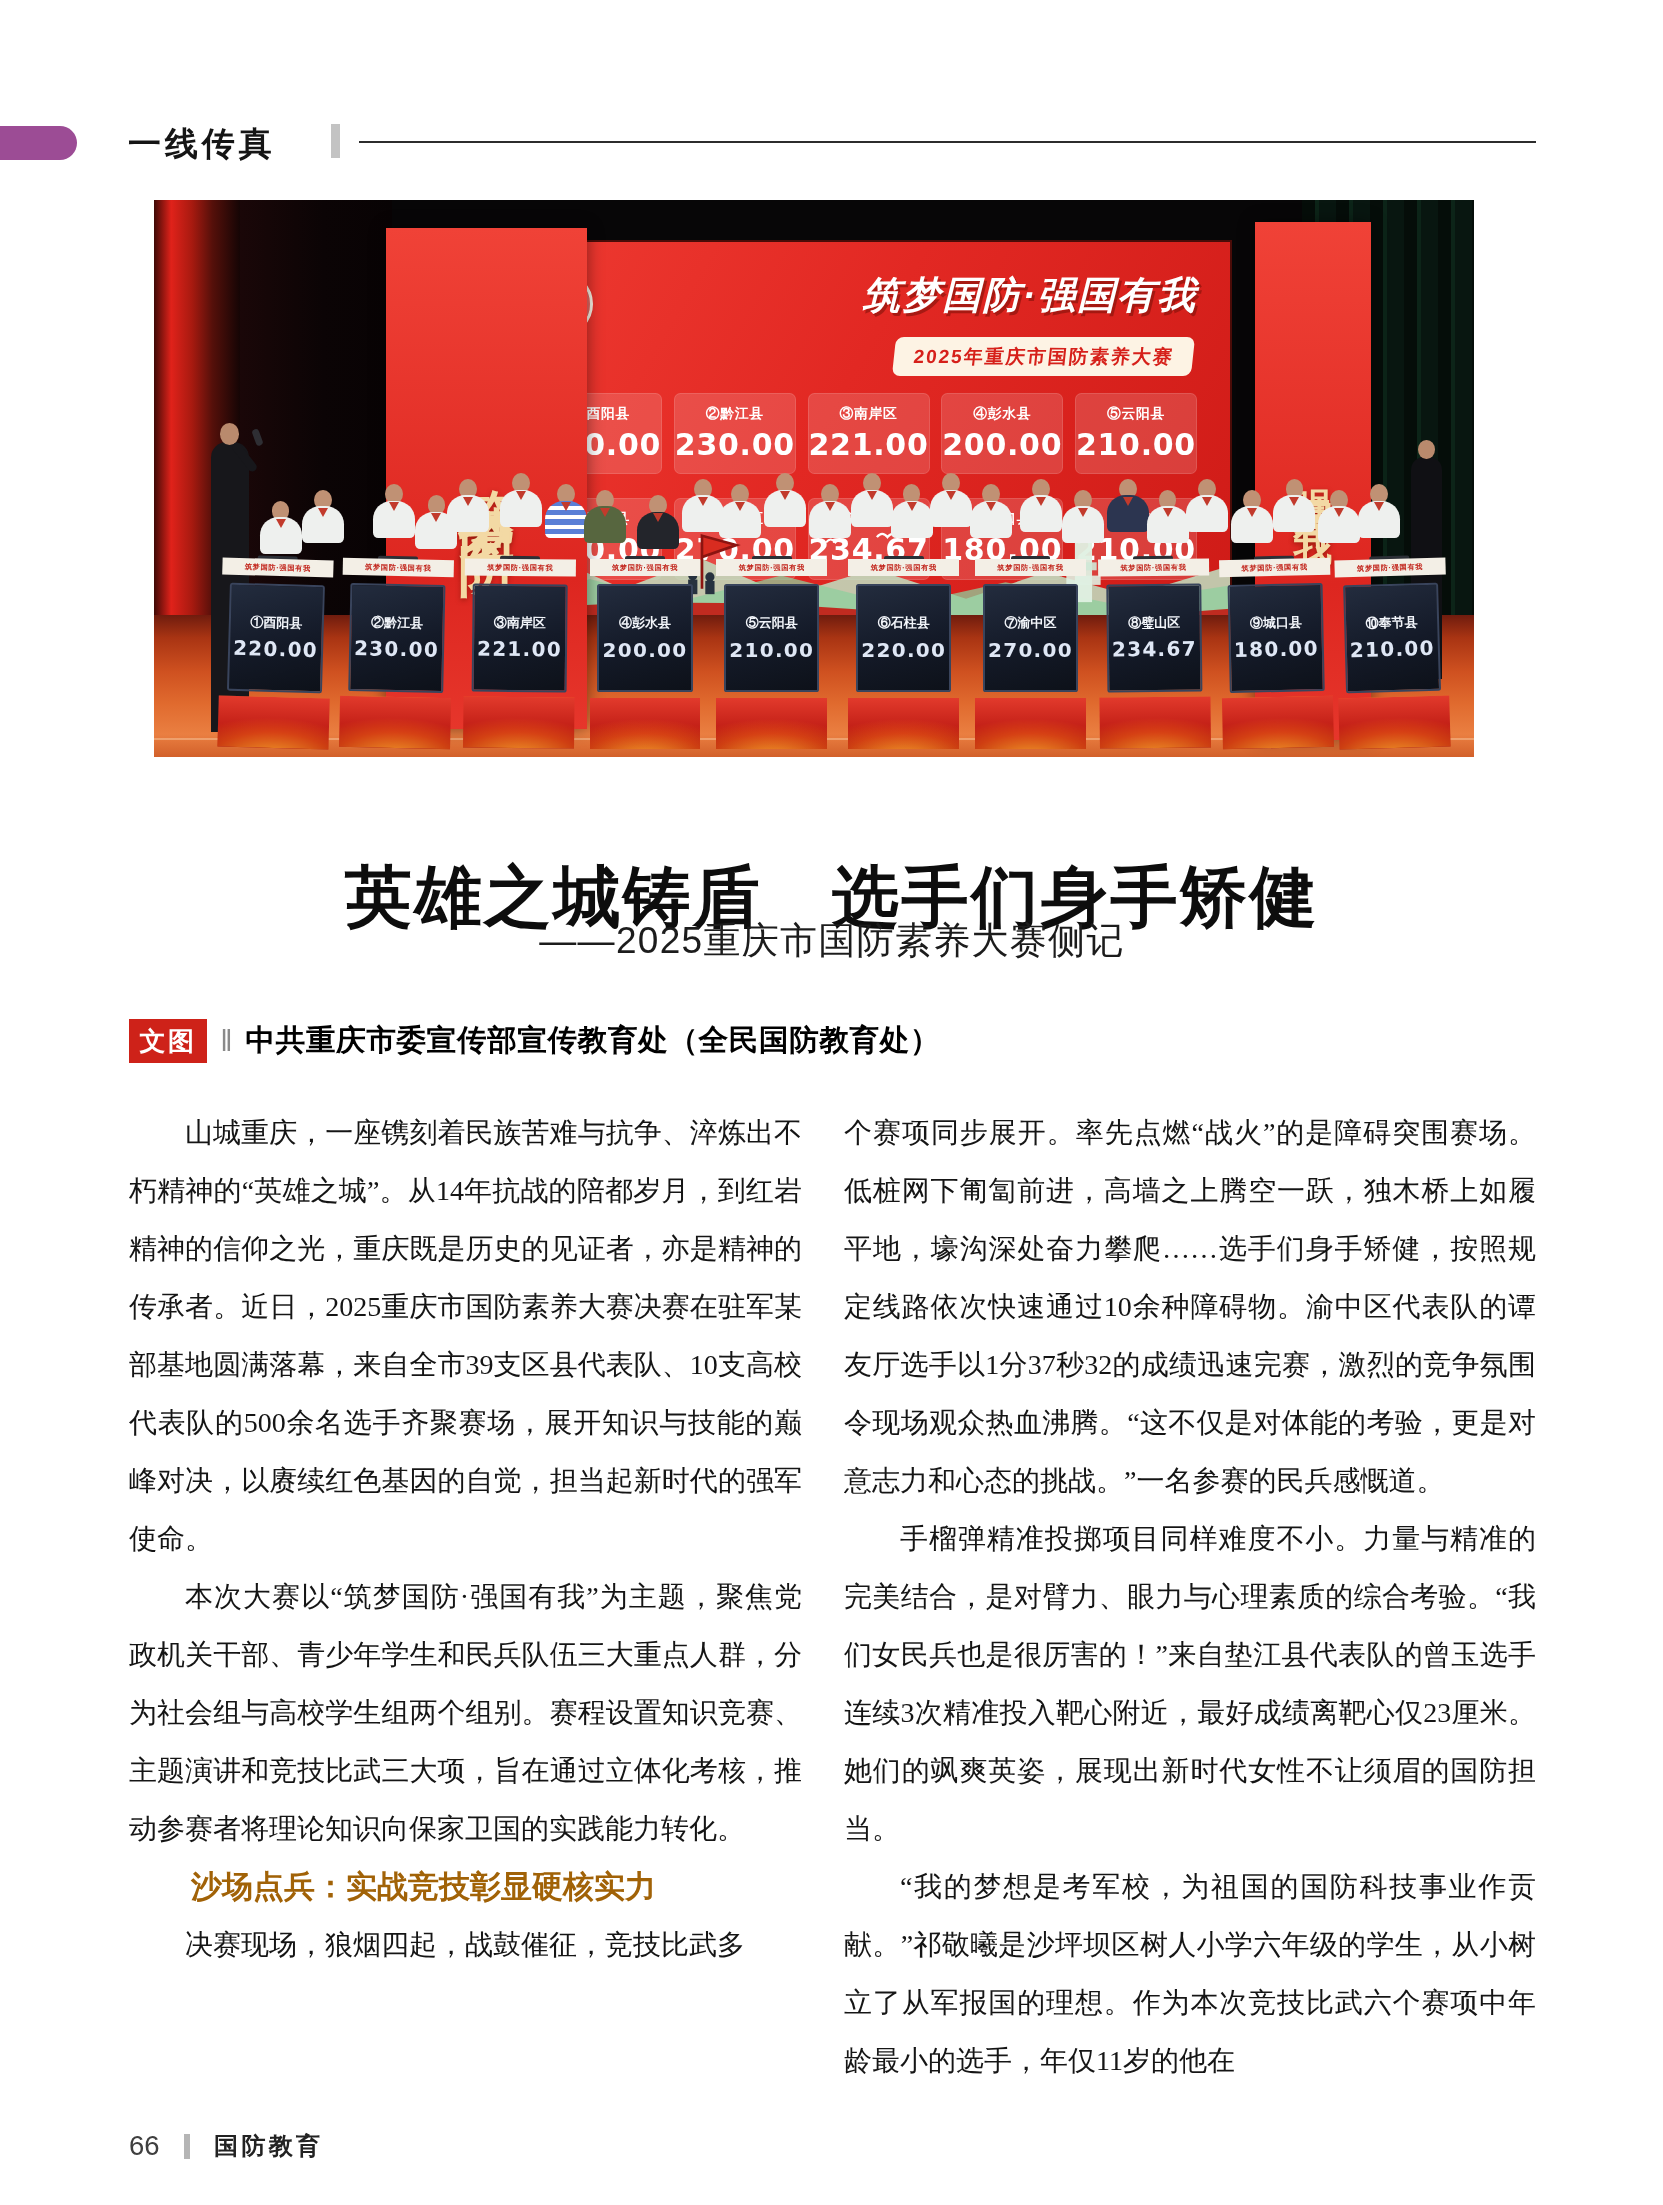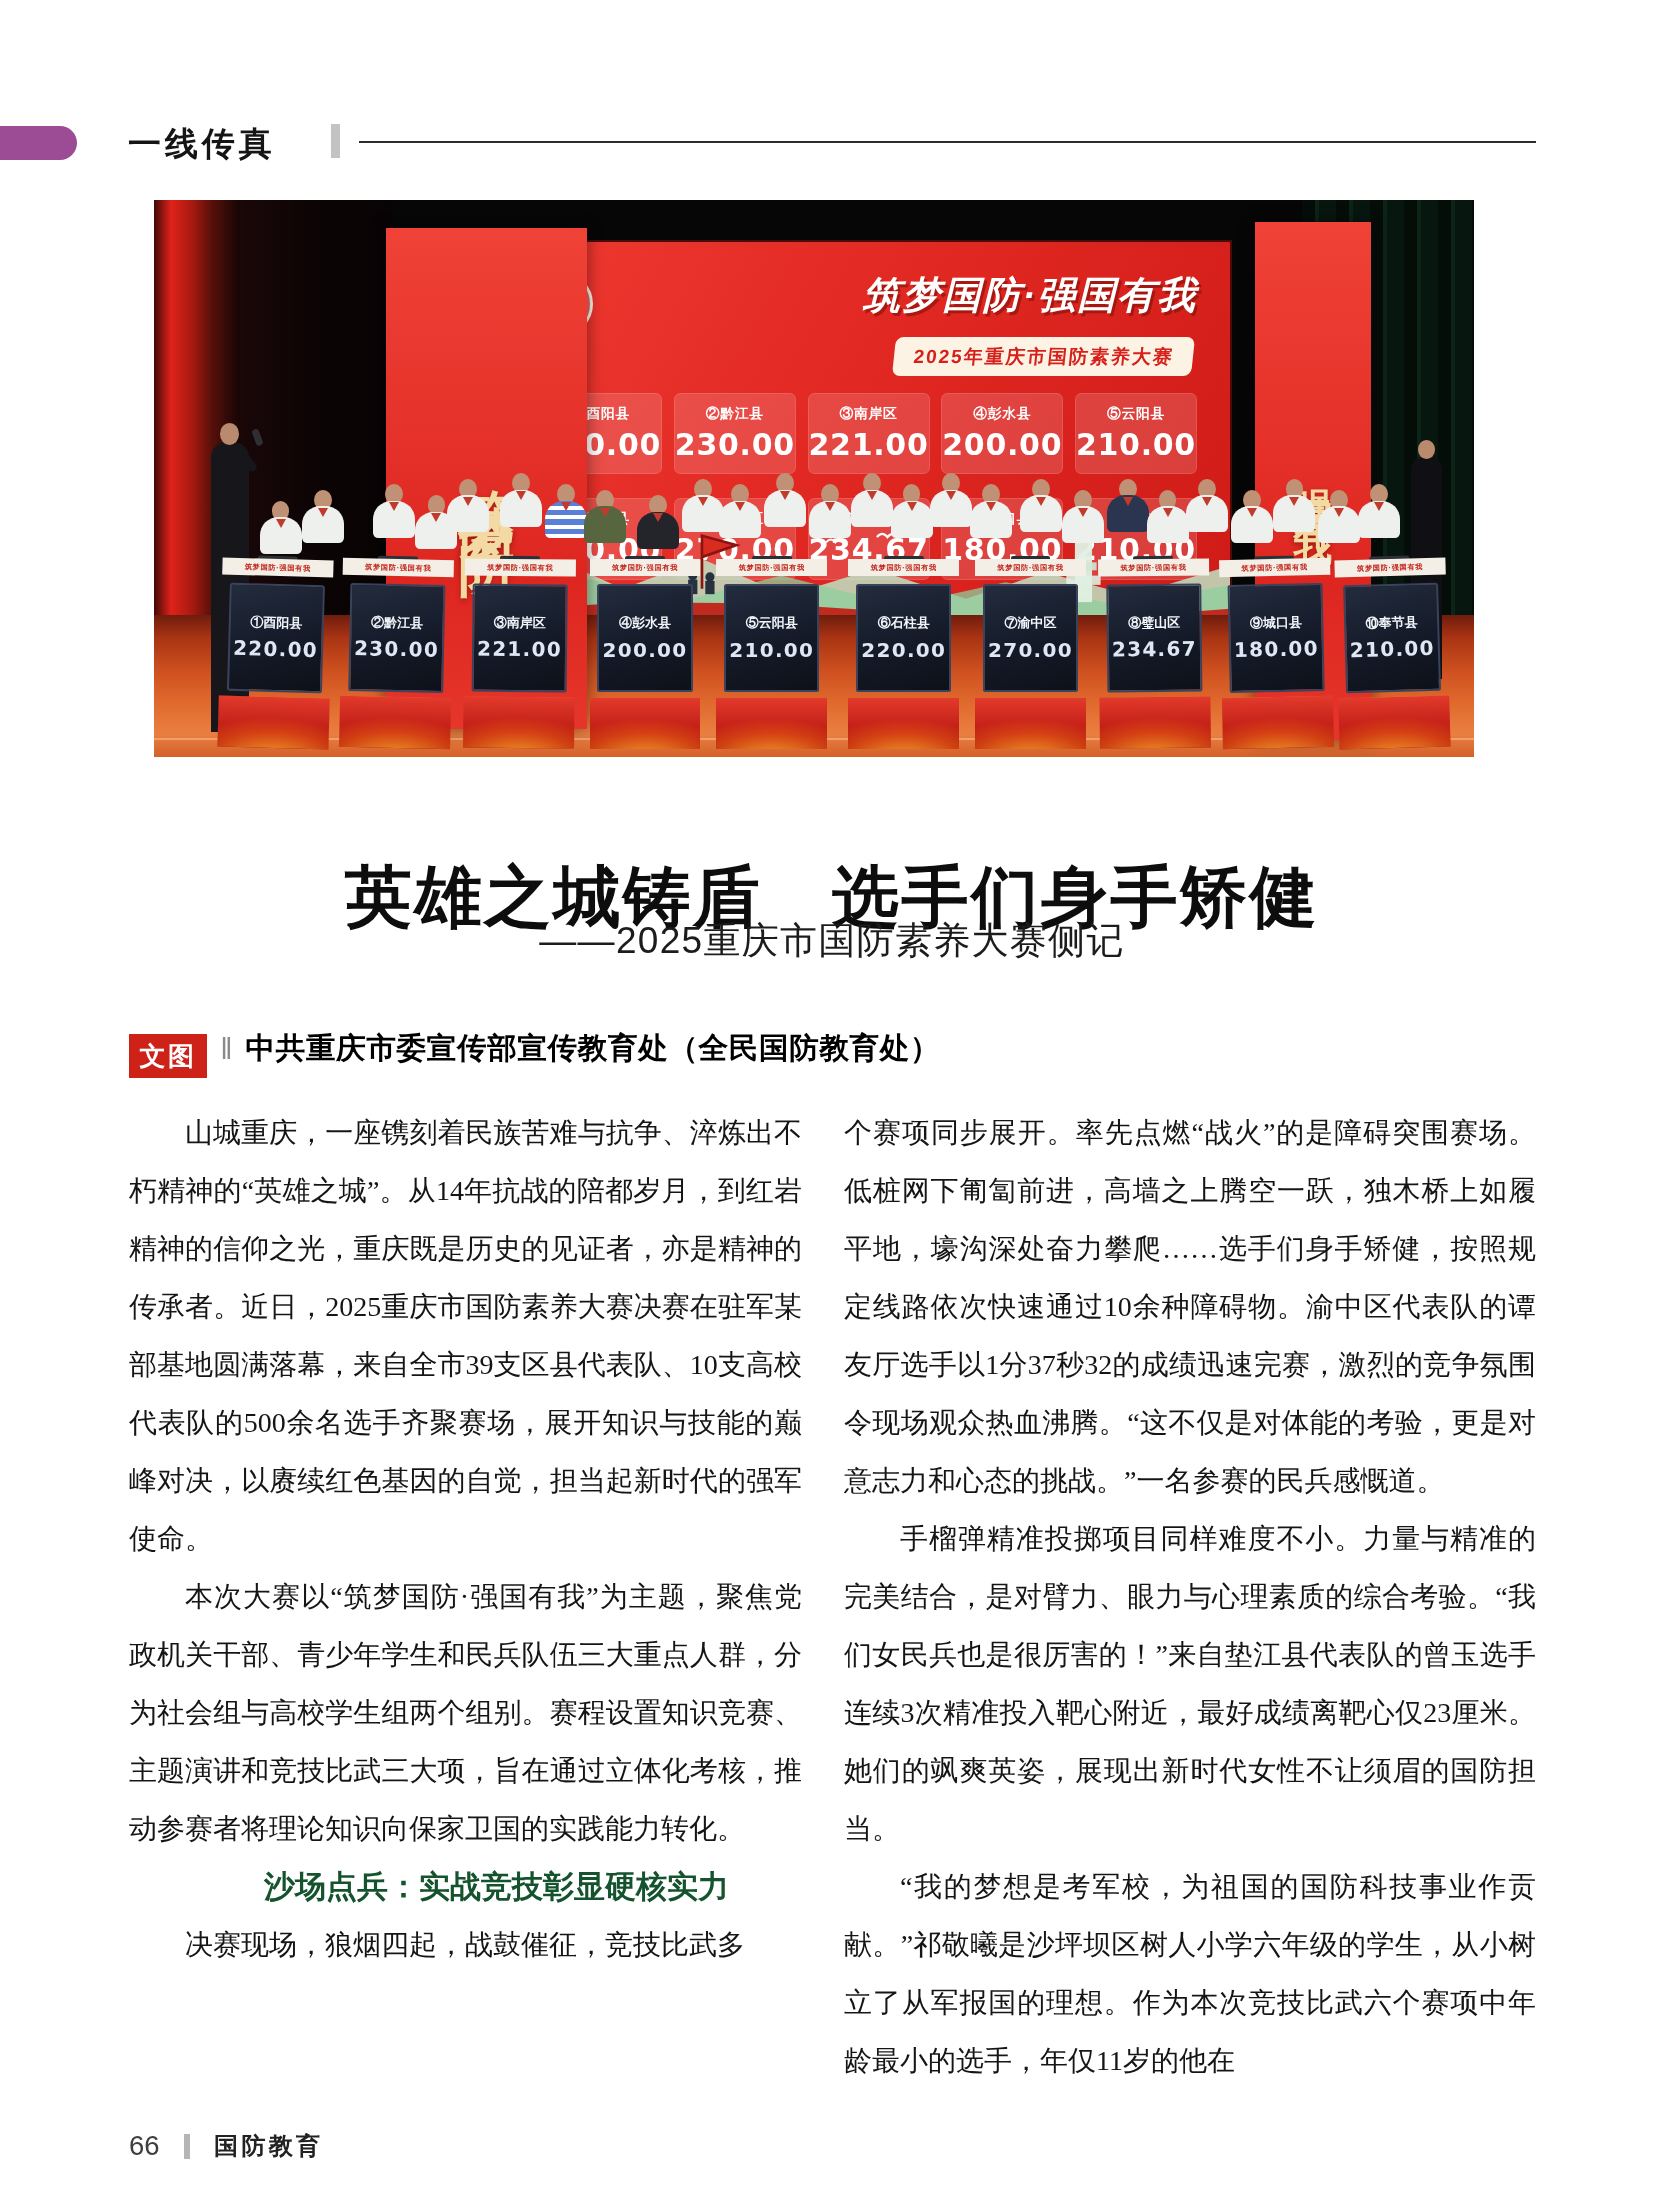--- a/index.html
+++ b/index.html
@@ -100,33 +100,33 @@
   .d5{left:42.6%;}                           .d6{left:52.6%;}
   .d7{left:62.2%;}                           .d8{left:71.6%;transform:rotate(-.6deg);}
   .d9{left:80.8%;transform:rotate(-1.2deg);} .d10{left:89.6%;transform:rotate(-1.6deg);}
 
   
   .a-title{position:absolute;left:0;right:0;top:807px;text-align:center;font-size:67px;
       font-weight:900;color:#0d0d0d;letter-spacing:2.6px;}
   .a-subtitle{position:absolute;left:0;right:0;top:916px;text-align:center;font-size:37px;
       font-weight:400;color:#1c1c1c;letter-spacing:1.3px;}
   .byline{position:absolute;left:129px;top:1019px;display:flex;align-items:center;gap:13px;}
-  .by-tag{background:#ce2219;color:#fff;font-weight:800;font-size:26px;padding:4.6px 10.5px;letter-spacing:2.6px;margin-top:15px;}
+  .by-tag{background:#ce2219;color:#fff;font-weight:800;font-size:26px;padding:4.6px 10.5px;letter-spacing:2.6px;}
   .by-sep{color:#8a8a8a;font-size:30px;font-weight:400;}
   .by-text{font-size:29.5px;font-weight:800;color:#000000;letter-spacing:0.7px;}
 
   .col{position:absolute;top:1104px;height:1022px;overflow:hidden;
       font-family:"Liberation Serif",serif;font-size:28px;line-height:58px;color:#151515;
       text-align:justify;}
   .col-left{left:129px;width:673px;}
   .col-right{left:844px;width:692px;}
   .col p{margin:0;text-indent:2em;}
   .col p.noindent{text-indent:0;}
-  .subhead{margin:37px 0 42px;text-align:center;text-indent:0;
-      font-family:"Liberation Sans",sans-serif;font-size:31px;font-weight:800;color:#14532d;}
+  .subhead{margin:37px 0 42px;text-indent:0;
+      font-family:"Liberation Sans",sans-serif;font-size:31px;font-weight:800;color:#a16207;}
 
   
   .footer{position:absolute;left:129px;top:2130px;display:flex;align-items:center;gap:24px;}
   .pg-num{font-size:27.5px;color:#3f3f3f;font-family:"Liberation Sans",sans-serif;}
   .pg-bar{width:6.5px;height:25px;background:#b5b5b5;}
   .pg-sec{font-size:24px;color:#222;font-weight:600;letter-spacing:3.3px;}
 </style>
 </head>
 <body>
 

